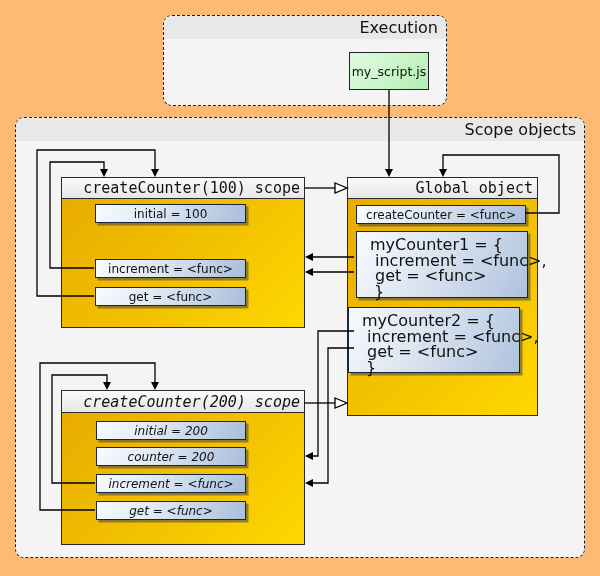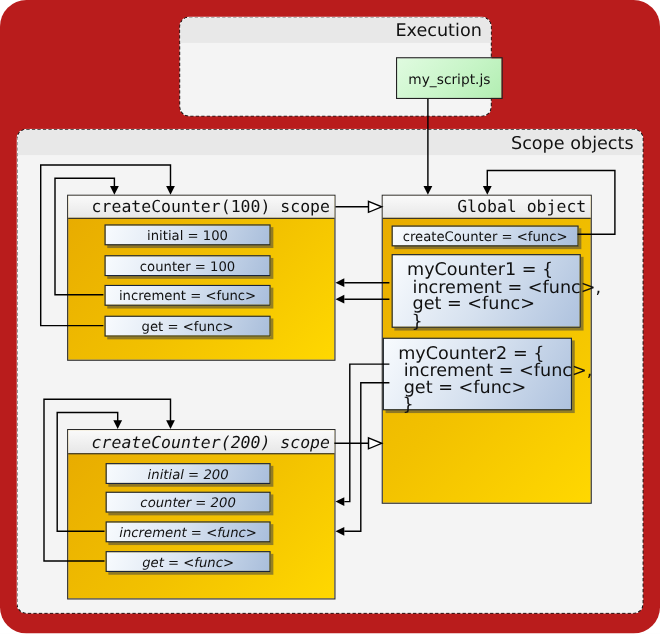--- a/index.html
+++ b/index.html
@@ -1,17 +1,17 @@
 <!DOCTYPE html>
 <html><head>
 <meta charset="utf-8">
 <style>
   html,body{margin:0;padding:0;background:#ffffff;}
-  .stage{position:relative;width:600px;height:576px;background:#b91c1c;
-         font-family:"DejaVu Sans",sans-serif;color:#111;overflow:hidden;border-radius:24px;}
+  .stage{position:relative;width:600px;height:576px;background:#fdba74;
+         font-family:"DejaVu Sans",sans-serif;color:#111;overflow:hidden;}
 
   
   .dashed-box{position:absolute;border:1.6px dashed #1a1a1a;border-radius:9px;
               background:#f4f4f4;overflow:hidden;box-sizing:border-box;}
   .band{height:23px;background:#e8e8e8;display:flex;align-items:center;
         justify-content:flex-end;padding-right:8px;font-size:16px;color:#111;}
 
   
   .solid-box{position:absolute;border:1.3px solid #2a2a2a;box-sizing:border-box;
              background:linear-gradient(135deg,#e7aa00 0%,#f2c100 55%,#ffd800 100%);}
@@ -47,39 +47,38 @@
 <body>
 
 <div class="stage">
 
   <div class="dashed-box zl" style="left:163px;top:15px;width:284px;height:91px;">
     <div class="band">
       <span>Execution</span>
     </div>
   </div>
 
-  <div class="script-node zb" style="left:349px;top:52px;width:97px;height:38px;margin-left:11px;">
+  <div class="script-node zb" style="left:349px;top:52px;width:80px;height:38px;">
     <span>my_script.js</span>
   </div>
 
   <div class="dashed-box zl" style="left:15px;top:117px;width:570px;height:441px;">
     <div class="band">
       <span>Scope objects</span>
     </div>
   </div>
 
   <div class="solid-box zb" style="left:61px;top:177px;width:244px;height:151px;">
     <div class="hd">createCounter(100) scope</div>
     <div class="entry" style="left:33px;top:26px;width:151px;height:19px;">initial = 100</div>
-    <div class="entry" style="left:33px;top:54px;width:151px;height:19px;">counter = 100</div>
     <div class="entry" style="left:33px;top:81px;width:151px;height:19px;">increment = &lt;func&gt;</div>
     <div class="entry" style="left:33px;top:109px;width:151px;height:19px;">get = &lt;func&gt;</div>
   </div>
 
-  <div class="solid-box zb" style="left:347px;top:177px;width:191px;height:281px;">
+  <div class="solid-box zb" style="left:347px;top:177px;width:191px;height:239px;">
     <div class="hd">Global object</div>
     <div class="entry" style="left:8px;top:27px;width:170px;height:19px;">createCounter = &lt;func&gt;</div>
     <div class="objbox" style="left:8px;top:53px;width:172px;height:67px;">
       <span class="obj-line">myCounter1 = {</span>
       <span class="obj-line ind">increment = &lt;func&gt;,</span>
       <span class="obj-line ind">get = &lt;func&gt;</span>
       <span class="obj-line close">}</span>
     </div>
     <div class="objbox" style="left:0;top:129px;width:172px;height:66px;">
       <span class="obj-line">myCounter2 = {</span>

